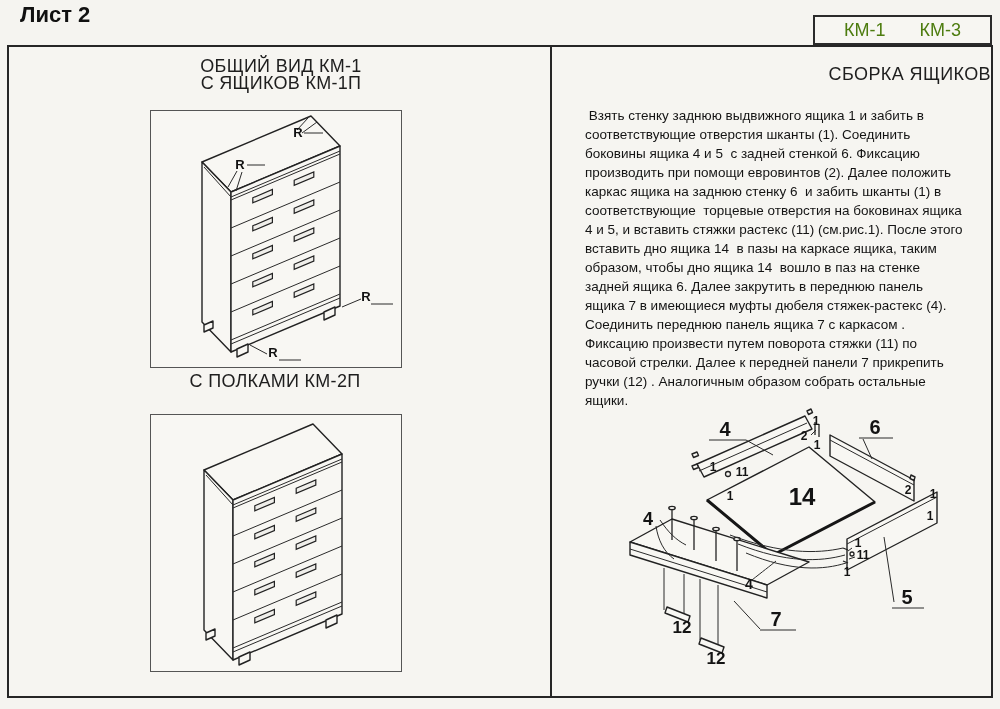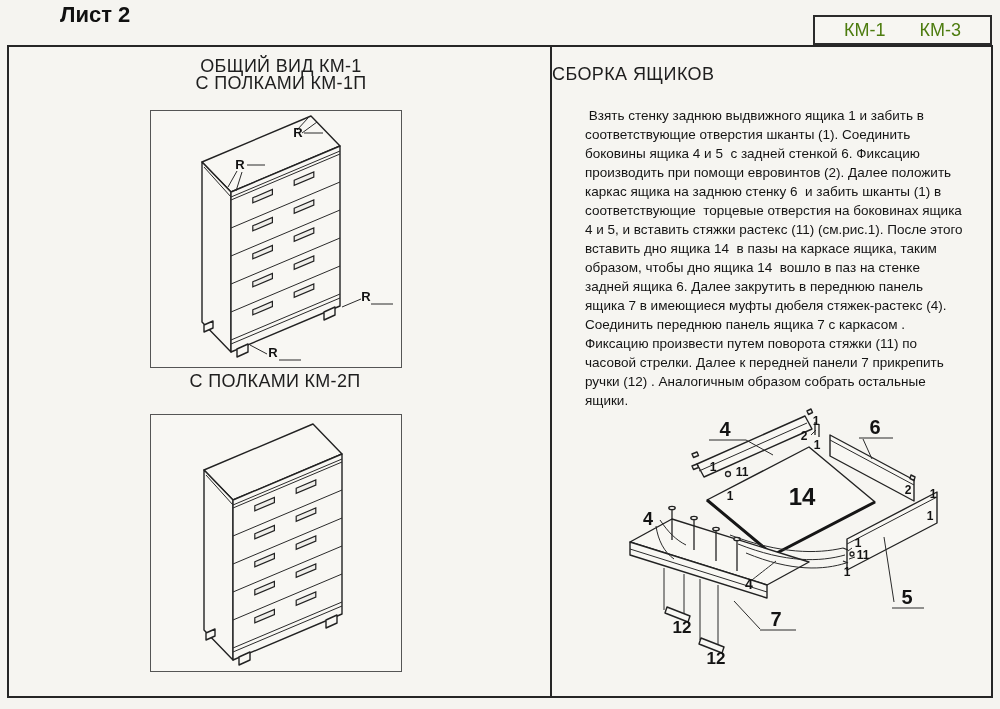--- a/index.html
+++ b/index.html
@@ -1,28 +1,28 @@
 <!DOCTYPE html>
 <html><head>
 <meta charset="utf-8">
 <style>
   html,body{margin:0;padding:0;background:#e8e7e3;}
   .page{position:relative;width:1000px;height:709px;background:#f5f4f0;
         font-family:"Liberation Sans",sans-serif;color:#1b1b1b;overflow:hidden;}
-  .sheet-title{position:absolute;left:20px;top:2px;font-size:22px;font-weight:bold;color:#111;margin-left:40px;}
+  .sheet-title{position:absolute;left:20px;top:2px;font-size:22px;font-weight:bold;color:#111;}
   .model-box{position:absolute;left:813px;top:15px;width:175px;height:26px;border:2px solid #2b2b2b;
              background:#f7f6f2;display:flex;align-items:center;justify-content:center;gap:34px;
              font-size:18px;color:#4d7c0f;}
   .frame{position:absolute;left:7px;top:45px;width:982px;height:649px;border:2px solid #262626;background:#f6f5f1;}
   .panel-left{position:absolute;left:0;top:0;width:541px;height:100%;border-right:2px solid #262626;}
   .panel-right{position:absolute;left:543px;top:0;width:439px;height:100%;}
   .drawing-title{position:absolute;width:300px;text-align:center;font-size:18px;line-height:17px;
                  color:#1e1e1e;letter-spacing:.3px;}
   .drawing-box{position:absolute;width:250px;height:256px;border:1px solid #555;background:#f8f7f3;}
-  .assembly-title{position:absolute;left:0;top:17px;width:100%;text-align:left;font-size:18px;
+  .assembly-title{position:absolute;left:0;top:17px;width:100%;text-align:right;font-size:18px;
                   letter-spacing:.4px;color:#1e1e1e;}
   .assembly-text{position:absolute;left:10px;top:59px;width:428px;white-space:pre;
                  font-size:13.5px;line-height:19px;color:#141414;margin-left:23px;}
   svg{display:block;}
   svg path,svg line,svg circle,svg ellipse{vector-effect:non-scaling-stroke;}
   .ink{stroke:#222;fill:none;stroke-width:1.3;}
   .face{stroke:#222;fill:#f8f7f3;stroke-width:1.4;stroke-linejoin:round;}
   .thin{stroke:#2a2a2a;fill:none;stroke-width:1;}
   .heavy{stroke:#161616;fill:none;stroke-width:3;}
   .handle{stroke:#222;fill:#efeeea;stroke-width:1.2;}
@@ -40,21 +40,21 @@
     <span>КМ-1</span>
     <span>КМ-3</span>
   </div>
 
   <div class="frame">
 
     <div class="panel-left">
 
       <div class="drawing-title" style="left:122px;top:11px;">
         <div>ОБЩИЙ ВИД КМ-1</div>
-        <div>С ПОЛКАМИ КМ-1П</div>
+        <div>С ЯЩИКОВ КМ-1П</div>
       </div>
 
       <div class="drawing-box" style="left:141px;top:63px;">
         <svg width="250" height="256" viewBox="0 0 250 256">
           <defs>
             <g id="chest-shape">
               <path class="face" d="M80,81 L189,35 L160,5 L51,51 Z"></path>
               <path class="face" d="M80,81 L51,51 L51,211 L80,241 Z"></path>
               <path class="face" d="M80,81 L189,35 L189,195 L80,241 Z"></path>
               <path class="thin" d="M80,86 L189,40"></path>

